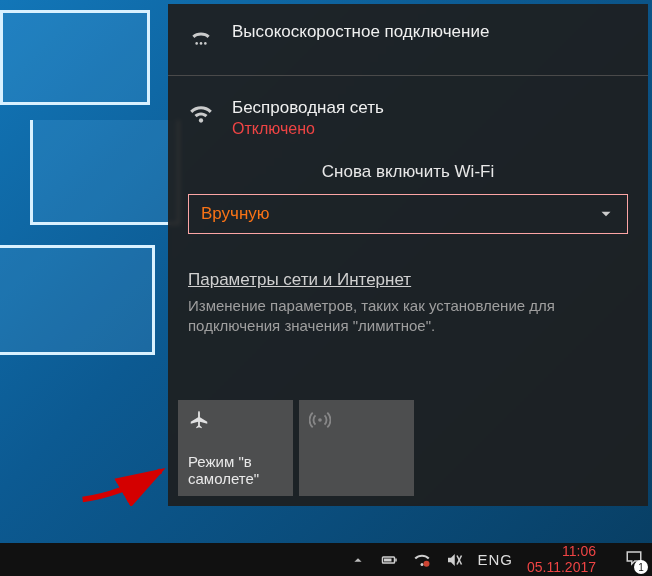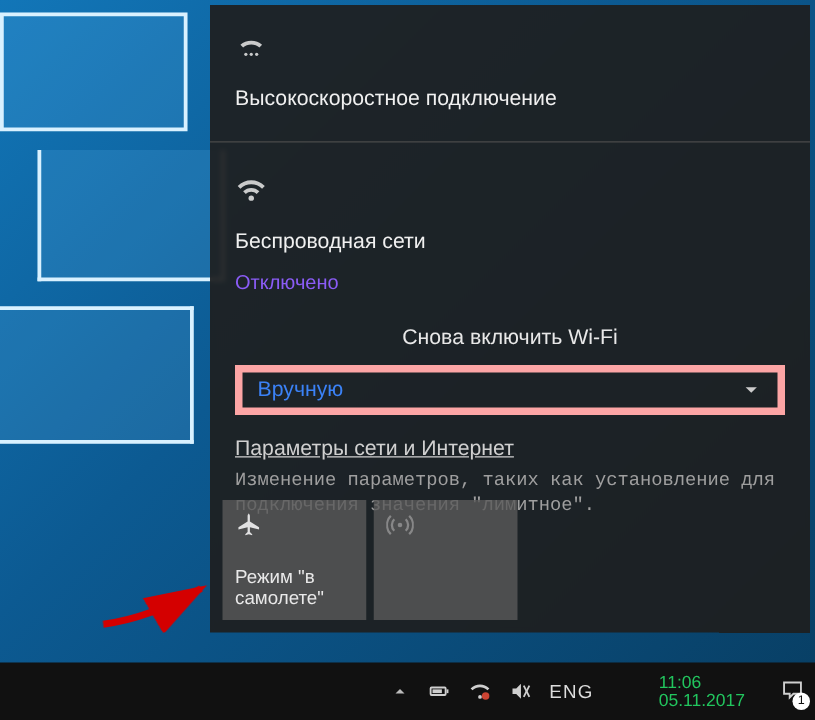--- a/index.html
+++ b/index.html
@@ -28,50 +28,50 @@
   top: 4px;
   right: 4px;
   width: 480px;
   height: 502px;
   background: rgba(30,30,30,0.92);
   color: #e6e6e6;
   padding: 18px 20px 10px 20px;
   font-size: 17px;
   backdrop-filter: blur(2px);
 }
-.net-item { display:flex; align-items:flex-start; gap:18px; margin-bottom:24px;flex-direction:column;}
+.net-item { display:flex; align-items:flex-start; gap:18px; margin-bottom:24px;}
 .net-icon { width:26px; flex:0 0 26px; margin-top:3px; opacity:0.9; fill:#ddd;}
 .net-name { color:#f0f0f0; font-weight:400;}
-.net-sub  { color:#8b5cf6; font-size:16px; margin-top:15px;}
+.net-sub  { color:#ef4444; font-size:16px; margin-top:2px;}
 .divider  { height:1px; background:#4a4a4a; margin:0 -20px 22px -20px;}
 .section-label { color:#e8e8e8; margin:8px 0 12px 0; font-size:17px;text-align:center;}
 .select-box {
-  width:100%; height:40px; border:6px solid #fca5a5; background:transparent;
-  color:#3b82f6; display:flex; align-items:center; justify-content:space-between;
+  width:100%; height:40px; border:1px solid #fca5a5; background:transparent;
+  color:#f97316; display:flex; align-items:center; justify-content:space-between;
   padding:0 12px; cursor:pointer; font-size:17px;
 }
-.link { color:#d0d0d0; text-decoration:underline; font-size:17px; display:inline-block; margin-top:17px; cursor:pointer;text-align:center;}
-.hint { color:#9f9f9f; font-size:15px; line-height:1.35; margin-top:6px;font-family:Liberation Mono, monospace;}
+.link { color:#d0d0d0; text-decoration:underline; font-size:17px; display:inline-block; margin-top:36px; cursor:pointer;text-align:center;}
+.hint { color:#9f9f9f; font-size:15px; line-height:1.35; margin-top:6px;}
 .tiles { display:flex; gap:6px; position:absolute; left:10px; bottom:10px;}
 .tile {
   width:115px; height:96px; background:rgba(90,90,90,0.8);
   color:#e9e9e9; padding:9px 10px; font-size:15px; position:relative;
   display:flex; flex-direction:column; justify-content:space-between; cursor:pointer;
 }
 .tile.dim { color:#8b8b8b; }
 .tile-icon { width:22px; height:22px; fill:currentColor; opacity:0.95;}
 .tile.highlight { outline:4px solid #ff1a1a; outline-offset:-2px; }
 .taskbar {
-  position:absolute; left:0; right:0; bottom:0; height:46px;
+  position:absolute; left:0; right:0; bottom:0; height:33px;
   background:#111; display:flex; align-items:center;
   justify-content:flex-end; padding:0 8px; color:#ddd;
 }
 .tray { display:flex; align-items:center; gap:14px; font-size:14px;}
 .tray .ico { width:18px; height:18px; fill:#cfcfcf; }
-.clock { text-align:left; line-height:1.1; font-size:14px; color:#22c55e;margin-left:38px;}
+.clock { text-align:right; line-height:1.1; font-size:14px; color:#ef4444;}
 .action-center { width:20px; height:18px; fill:#cfcfcf; margin-left:14px; position:relative;}
 .badge { position:absolute; right:-4px; bottom:-4px; width:14px; height:14px; border-radius:50%; background:#fff; color:#111; font-size:10px; display:flex; align-items:center; justify-content:center;}
 .arrow {
   position:absolute; left:78px; bottom:70px; width:92px; height:50px;
 }
 .arrow svg { width:100%; height:100%; }
 .tray-caret { opacity:.9; transform:scale(0.8);}
 .lang-tag { font-size:15px; letter-spacing:1px;}
 </style>
 </head>
@@ -98,21 +98,21 @@
   </div>
 
   <div class="divider"></div>
 
   <div class="net-item">
     <svg class="net-icon" viewBox="0 0 24 24">
       <path d="M2 9c5.5-5.5 14.5-5.5 20 0l-2 2c-4.4-4.4-11.6-4.4-16 0zM6 13c3.3-3.3 8.7-3.3 12 0l-2 2c-2.2-2.2-5.8-2.2-8 0z"></path>
       <circle cx="12" cy="18" r="2"></circle>
     </svg>
     <div>
-      <div class="net-name">Беспроводная сети</div>
+      <div class="net-name">Беспроводная сеть</div>
       <div class="net-sub">Отключено</div>
     </div>
   </div>
 
   <div class="section-label">Снова включить Wi-Fi</div>
 
   <div class="select-box">
     <span>Вручную</span>
     <svg width="18" height="18" viewBox="0 0 24 24" fill="#ccc">
         <path d="M6 9l6 6 6-6z"></path>

